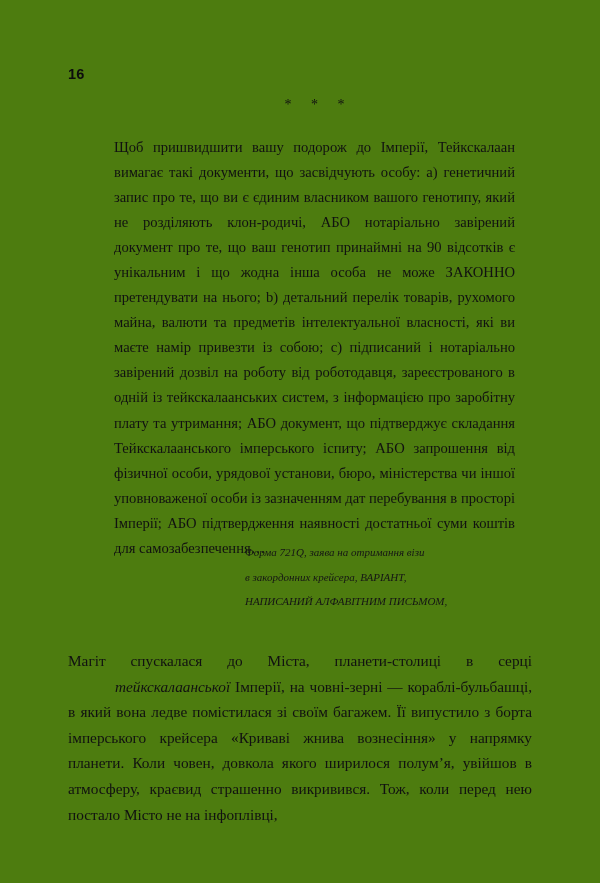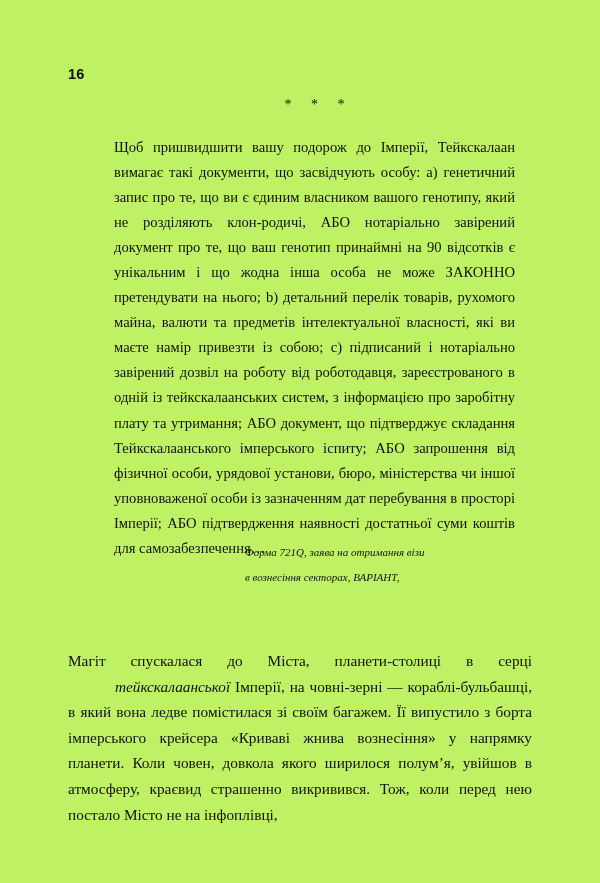--- a/index.html
+++ b/index.html
@@ -4,21 +4,21 @@
 <style>
   html, body {
     margin: 0;
     padding: 0;
     background: #ffffff;
   }
   .page {
     position: relative;
     width: 600px;
     height: 883px;
-    background: #bef264;
+    background: #4d7c0f;
     overflow: hidden;
     font-family: "Liberation Serif", "DejaVu Serif", serif;
     color: #111111;
   }
 
   
   .folio {
     position: absolute;
     left: 68px;
     top: 66px;
@@ -103,20 +103,21 @@
   <div class="folio">16</div>
 
   <div class="asterism">* * *</div>
 
   <div class="blockquote">
     <p>Щоб пришвидшити вашу подорож до Імперії, Тейкскалаан вимагає такі документи, що засвідчують особу: a) генетичний запис про те, що ви є єдиним власником вашого генотипу, який не розділяють клон-родичі, АБО нотаріально завірений документ про те, що ваш генотип принаймні на 90 відсотків є унікальним і що жодна інша особа не може ЗАКОННО претендувати на нього; b) детальний перелік товарів, рухомого майна, валюти та предметів інтелектуальної власності, які ви маєте намір привезти із собою; c) підписаний і нотаріально завірений дозвіл на роботу від роботодавця, зареєстрованого в одній із тейкскалаанських систем, з інформацією про заробітну плату та утримання; АБО документ, що підтверджує складання Тейкскалаанського імперського іспиту; АБО запрошення від фізичної особи, урядової установи, бюро, міністерства чи іншої уповноваженої особи із зазначенням дат перебування в просторі Імперії; АБО підтвердження наявності достатньої суми коштів для самозабезпечення…</p>
   </div>
 
   <div class="attribution">
     <div>Форма 721Q, заява на отримання візи</div>
-    <div>в вознесіння секторах, ВАРІАНТ,</div>
+    <div>в закордонних крейсера, ВАРІАНТ,</div>
+    <div>НАПИСАНИЙ АЛФАВІТНИМ ПИСЬМОМ,</div>
   </div>
 
   <div class="body-para">
     <p><span>Магіт спускалася до Міста, планети-столиці в серці </span><em>тейкскалаанської</em><span> Імперії, на човні-зерні — кораблі-бульбашці, в який вона ледве помістилася зі своїм багажем. Її випустило з борта імперського крейсера «Криваві жнива вознесіння» у напрямку планети. Коли човен, довкола якого ширилося полум’я, увійшов в атмосферу, краєвид страшенно викривився. Тож, коли перед нею постало Місто не на інфоплівці,</span></p>
   </div>
 
 </div>
 
 </body></html>

